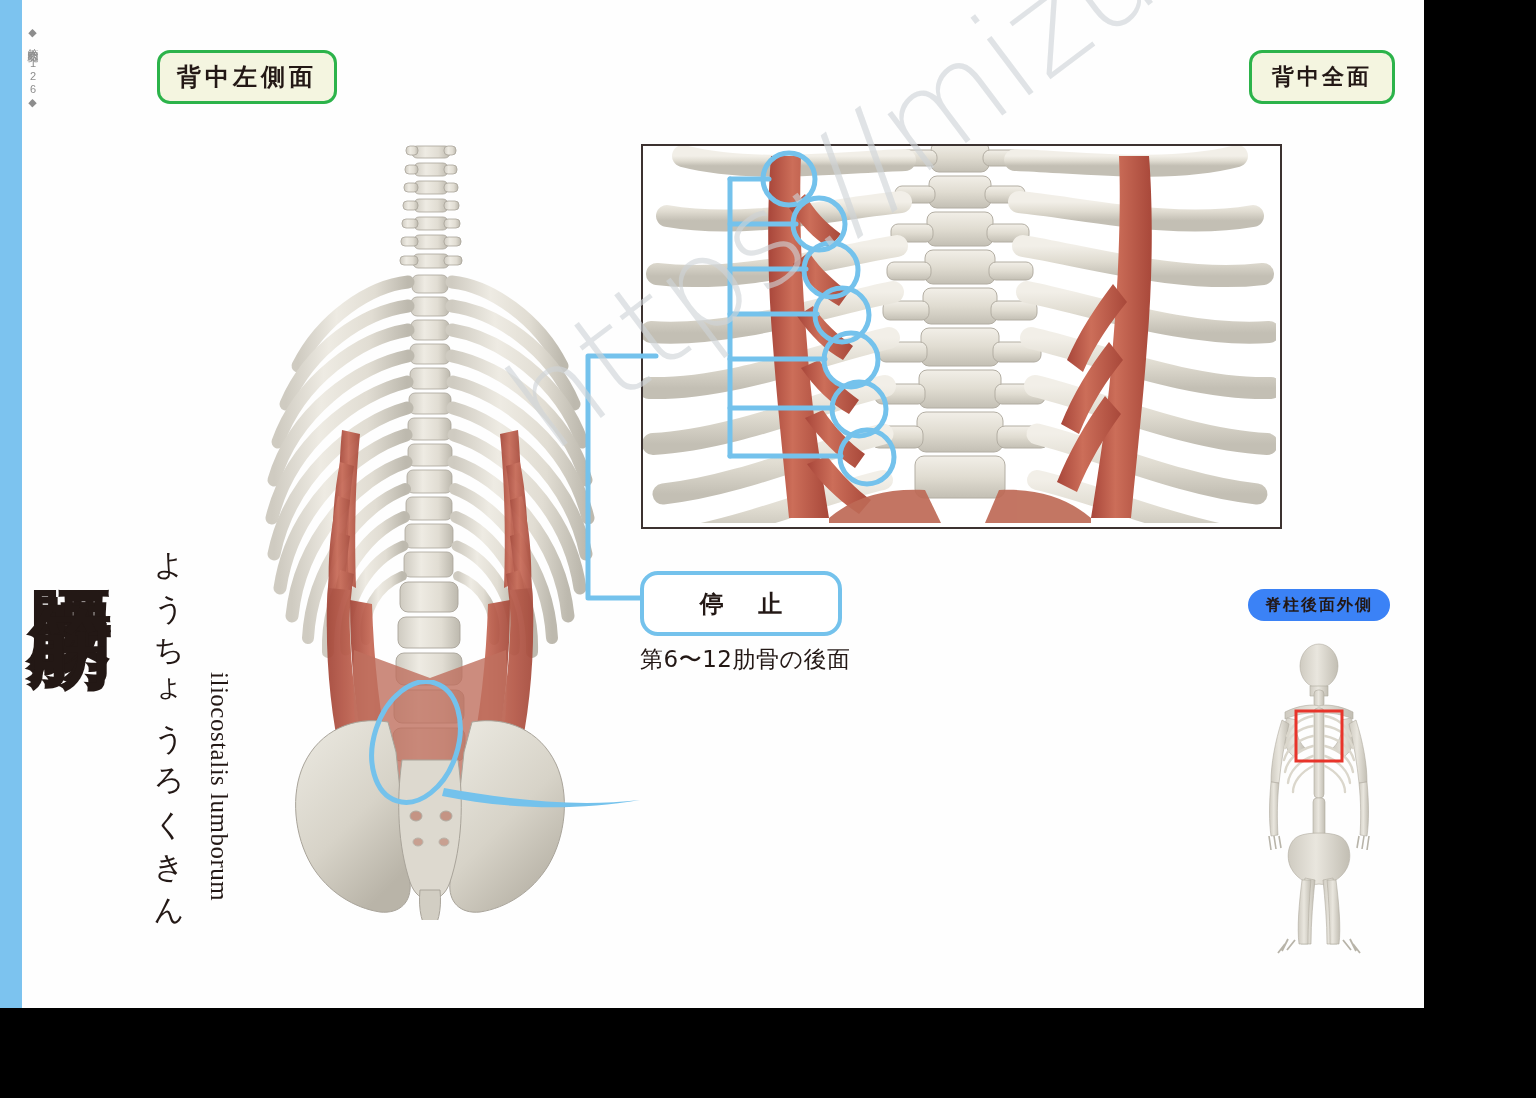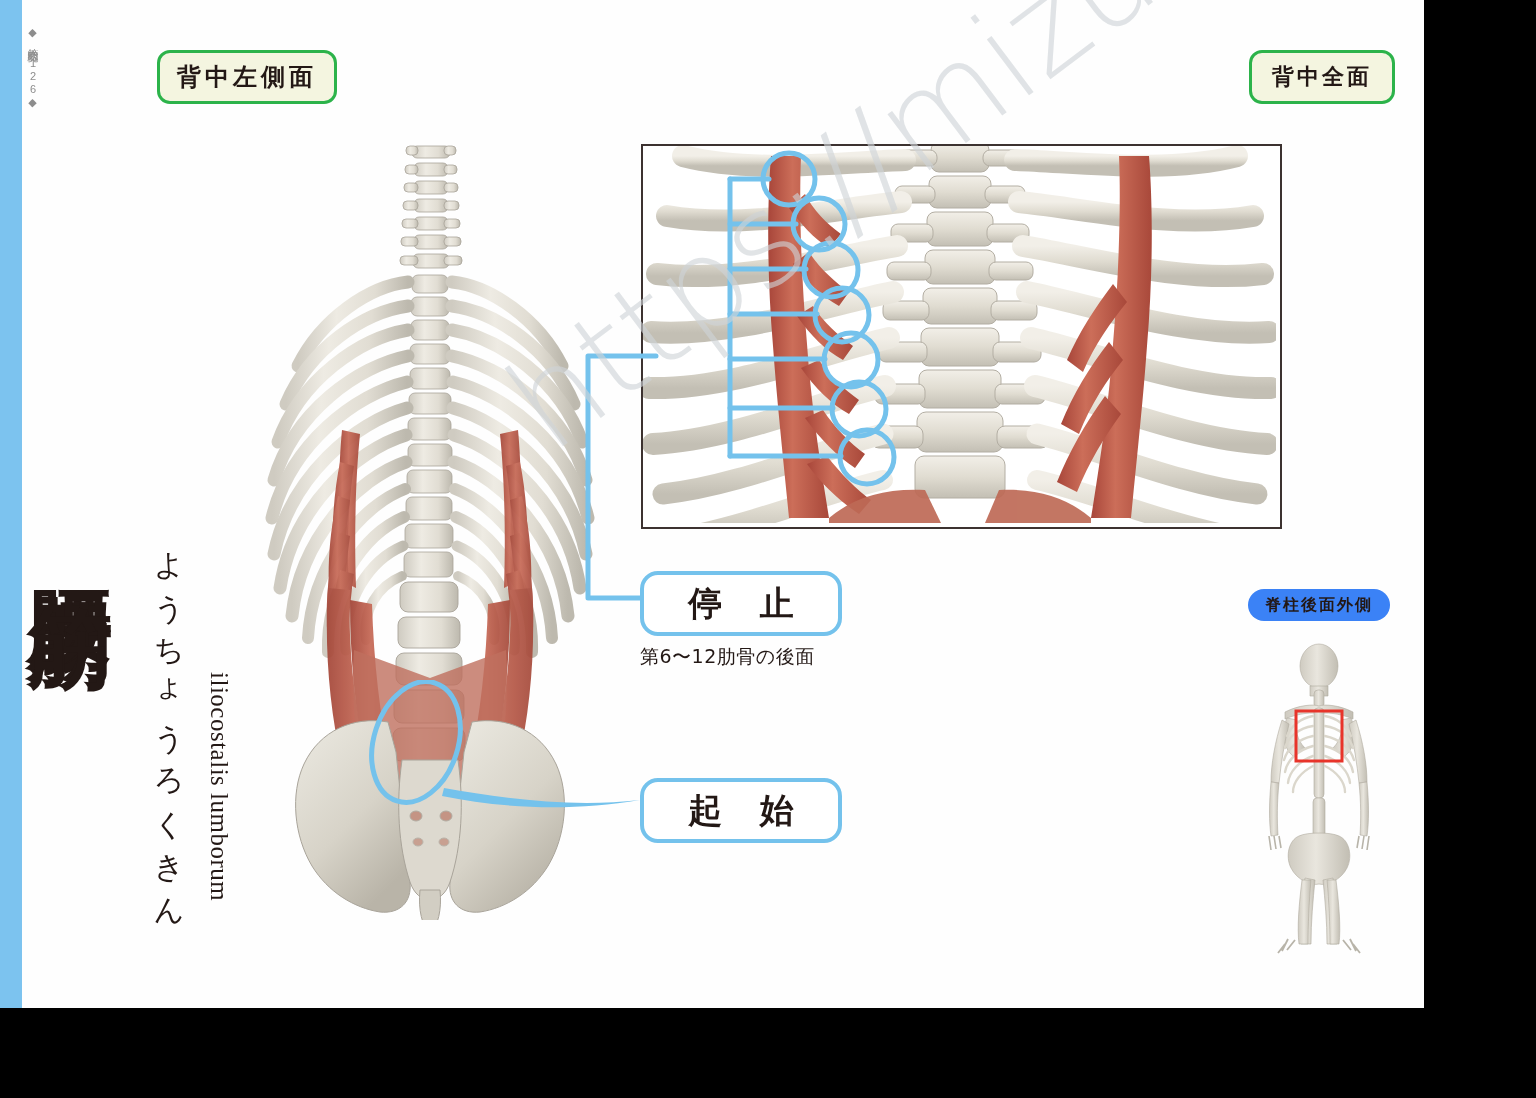--- a/index.html
+++ b/index.html
@@ -55,27 +55,27 @@
     writing-mode:vertical-rl;
     font-size:25px;color:#231815;white-space:nowrap;
     font-family:"Liberation Serif","DejaVu Serif",serif;
     letter-spacing:.5px;
   }
 
   
   .bluebox{
     position:absolute;background:#ffffff;border:4px solid #74c2ec;border-radius:18px;
     display:flex;align-items:center;justify-content:center;
-    font-weight:bold;color:#231815;font-size:34px;letter-spacing:14px;
+    font-weight:bold;color:#231815;font-size:24px;letter-spacing:14px;
     text-indent:14px;
   }
   #box-insertion{left:640px;top:571px;width:194px;height:57px;}
   #box-origin{left:640px;top:778px;width:194px;height:57px;}
 
-  .desc{position:absolute;font-size:19px;color:#231815;white-space:nowrap;
+  .desc{position:absolute;font-size:23px;color:#231815;white-space:nowrap;
         font-family:"DejaVu Sans",sans-serif;letter-spacing:.5px;}
   #desc-insertion{left:640px;top:644px;}
   #desc-origin{left:640px;top:851px;}
 
   
   .photo-panel{
     position:absolute;left:641px;top:144px;width:637px;height:381px;
     background:#fff;border:2px solid #3c3230;overflow:hidden;
   }
 
@@ -363,21 +363,20 @@
   </svg>
 
   <svg style="position:absolute;left:330px;top:680px;" width="330" height="150" viewBox="0 0 330 150">
     <ellipse cx="86" cy="62" rx="42" ry="62" transform="rotate(18 86 62)" fill="none" stroke="#74c2ec" stroke-width="5"></ellipse>
     <path d="M114 108 C170 118 240 128 310 120 C240 132 170 128 112 116 Z" fill="#74c2ec"></path>
   </svg>
 
   <div class="bluebox" id="box-insertion">停 止</div>
   <div class="desc" id="desc-insertion">第6〜12肋骨の後面</div>
 
-  <div class="bluebox" id="box-origin">起 始</div>
 
   <div class="greenbox" id="lbl-full-back">背中全面</div>
   <div class="greenbox" id="lbl-left-lateral">背中左側面</div>
   <div class="greenpill" id="lbl-spine-post">脊柱後面外側</div>
 
   <svg style="position:absolute;left:1255px;top:640px;" width="130" height="320" viewBox="0 0 130 320">
     <defs>
       <linearGradient id="boneG3" x1="0" y1="0" x2="1" y2="0">
         <stop offset="0%" stop-color="#cfcbc1"></stop>
         <stop offset="45%" stop-color="#e9e6de"></stop>

